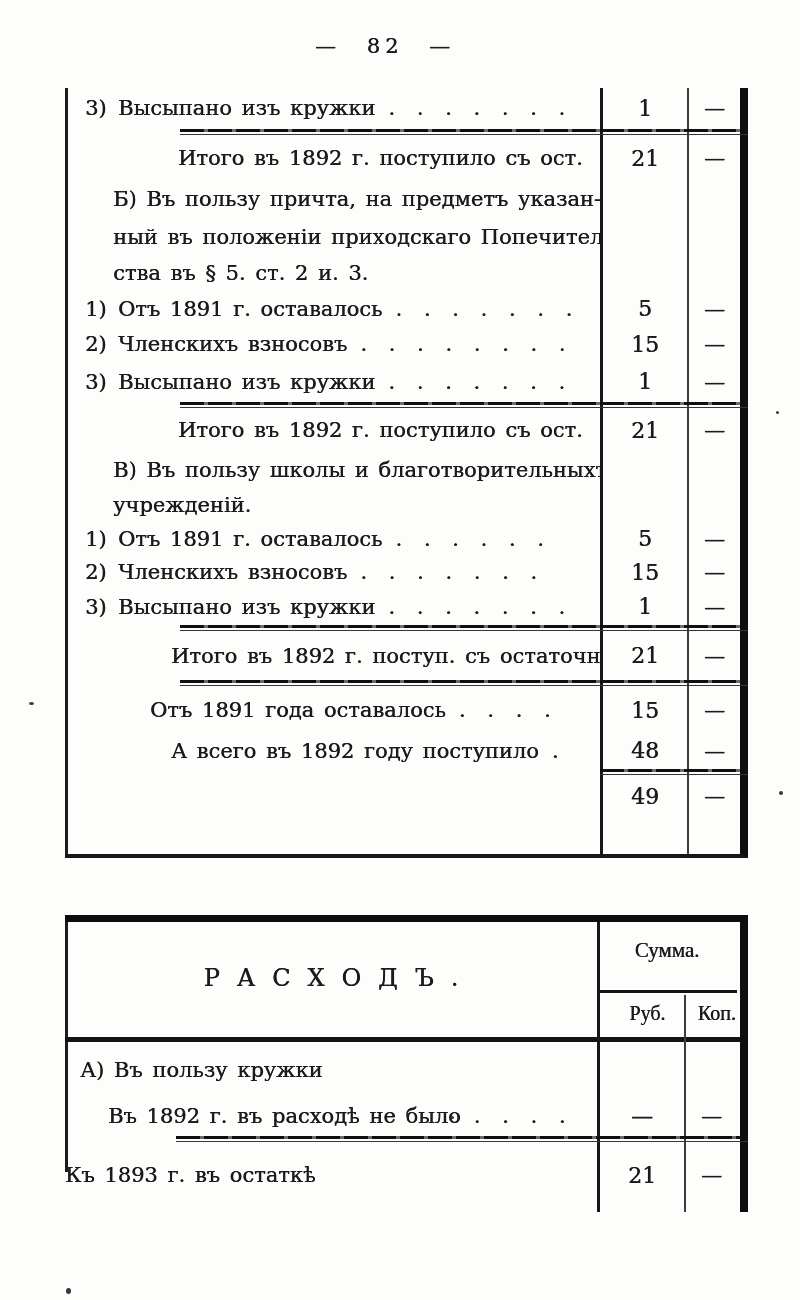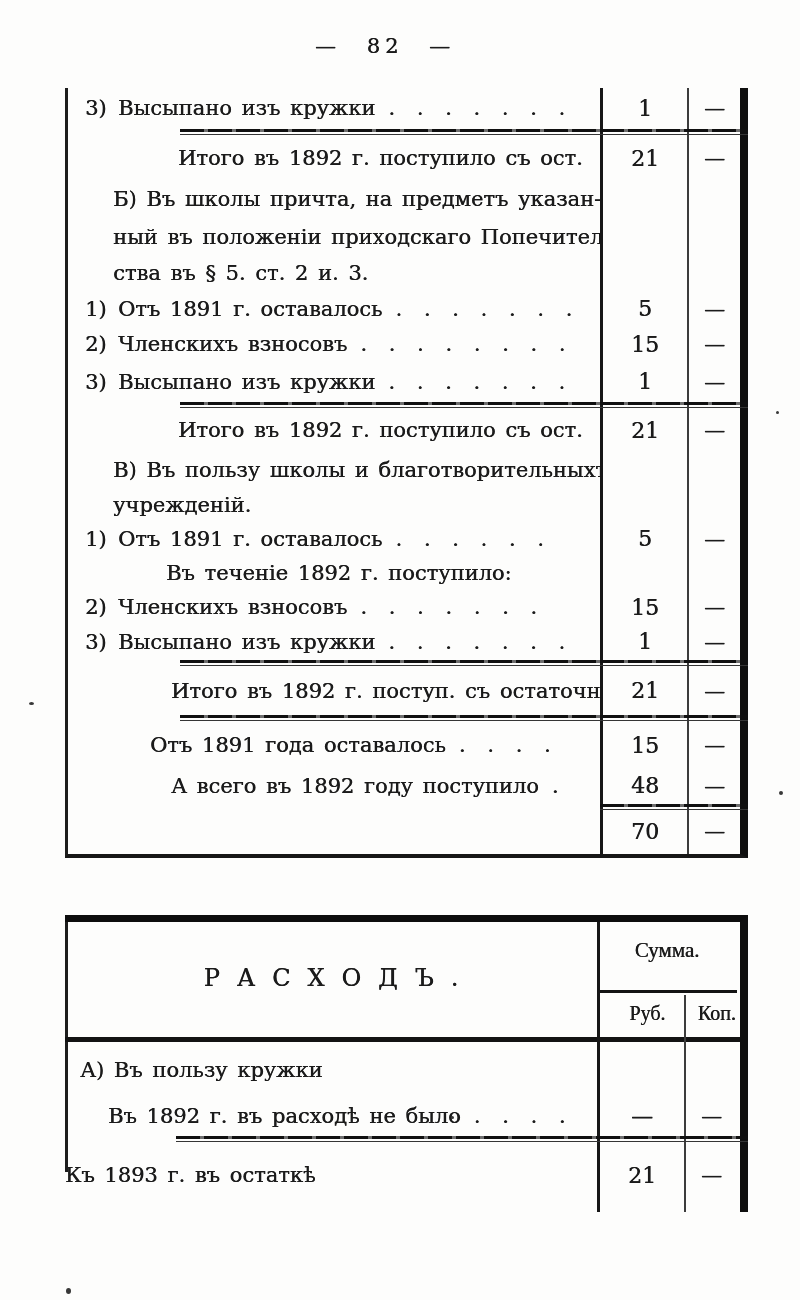--- a/index.html
+++ b/index.html
@@ -113,21 +113,21 @@
     <div class="irow h44 pi">
       <div class="lbl">
         <span class="txt">Итого въ 1892 г. поступило съ ост.</span>
       </div>
       <div class="rub">21</div>
       <div class="kop">—</div>
     </div>
 
     <div class="irow h38 pp">
       <div class="lbl">
-        <span class="txt">Б) Въ школы причта, на предметъ указан-</span>
+        <span class="txt">Б) Въ пользу причта, на предметъ указан-</span>
       </div>
       <div class="rub"></div>
       <div class="kop"></div>
     </div>
 
     <div class="irow h37 pp">
       <div class="lbl">
         <span class="txt">ный въ положеніи приходскаго Попечитель-</span>
       </div>
       <div class="rub"></div>
@@ -201,27 +201,20 @@
     <div class="irow h33">
       <div class="lbl">
         <span class="num">1)</span>
         <span class="txt">Отъ 1891 г. оставалось</span>
         <span class="dots">. . . . . .</span>
       </div>
       <div class="rub">5</div>
       <div class="kop">—</div>
     </div>
 
-    <div class="irow h35 pc">
-      <div class="lbl">
-        <span class="txt">Въ теченіе 1892 г. поступило:</span>
-      </div>
-      <div class="rub"></div>
-      <div class="kop"></div>
-    </div>
 
     <div class="irow h34">
       <div class="lbl">
         <span class="num">2)</span>
         <span class="txt">Членскихъ взносовъ</span>
         <span class="dots">. . . . . . .</span>
       </div>
       <div class="rub">15</div>
       <div class="kop">—</div>
     </div>
@@ -263,21 +256,21 @@
         <span class="dots">.</span>
       </div>
       <div class="rub">48</div>
       <div class="kop">—</div>
     </div>
 
     <div class="sep vals"></div>
 
     <div class="irow h40">
       <div class="lbl"></div>
-      <div class="rub">70</div>
+      <div class="rub">49</div>
       <div class="kop">—</div>
     </div>
   </div>
 
   <div class="tbl t2">
     <div class="t2h">
       <div class="t2title">РАСХОДЪ.</div>
       <div class="sumwrap">
         <div class="sumlbl">Сумма.</div>
         <div class="sumrule"></div>

